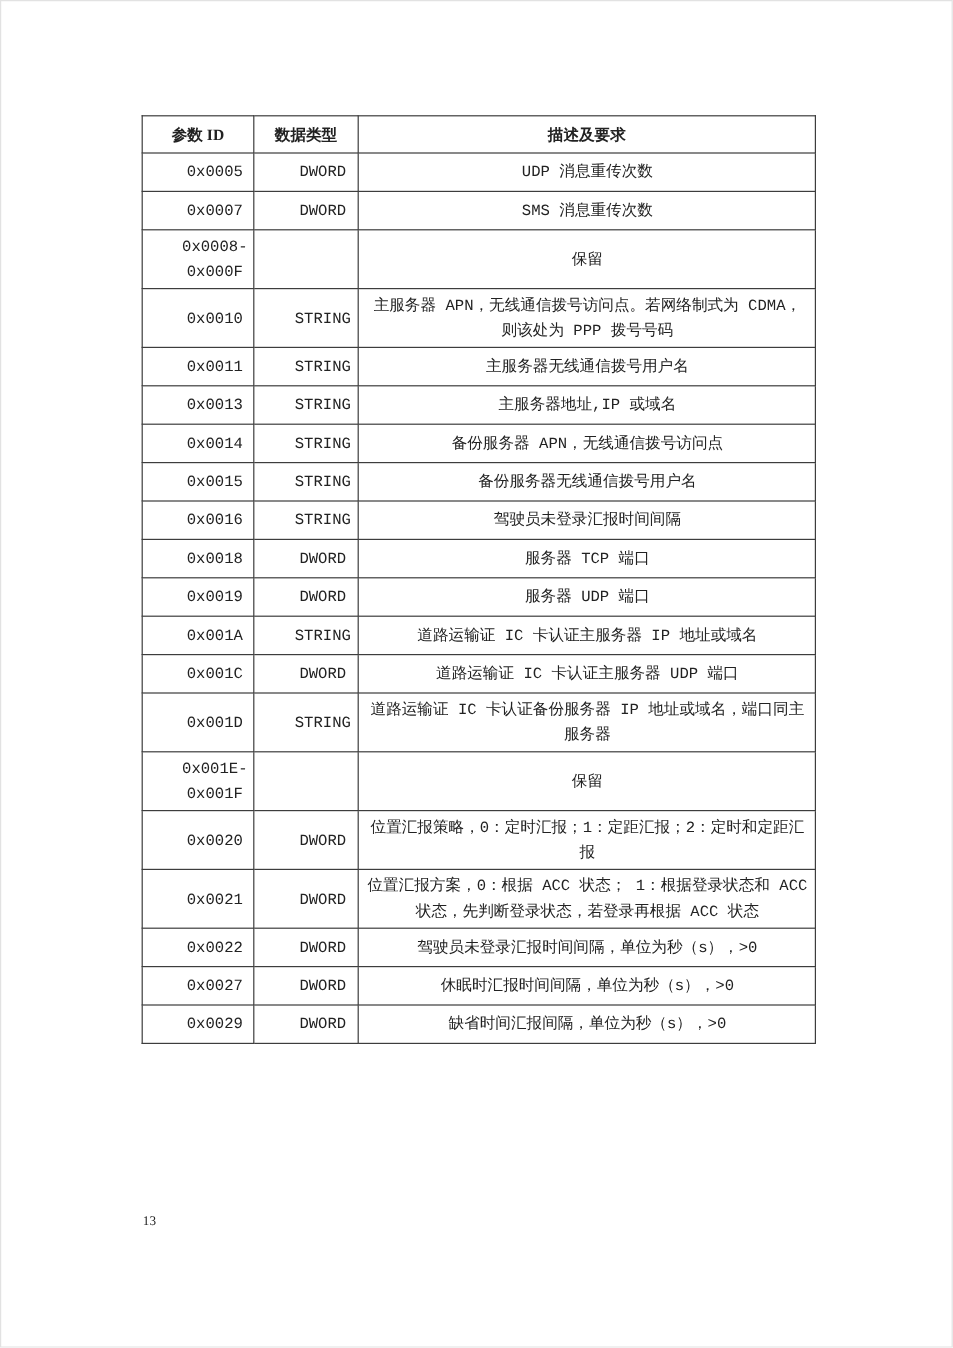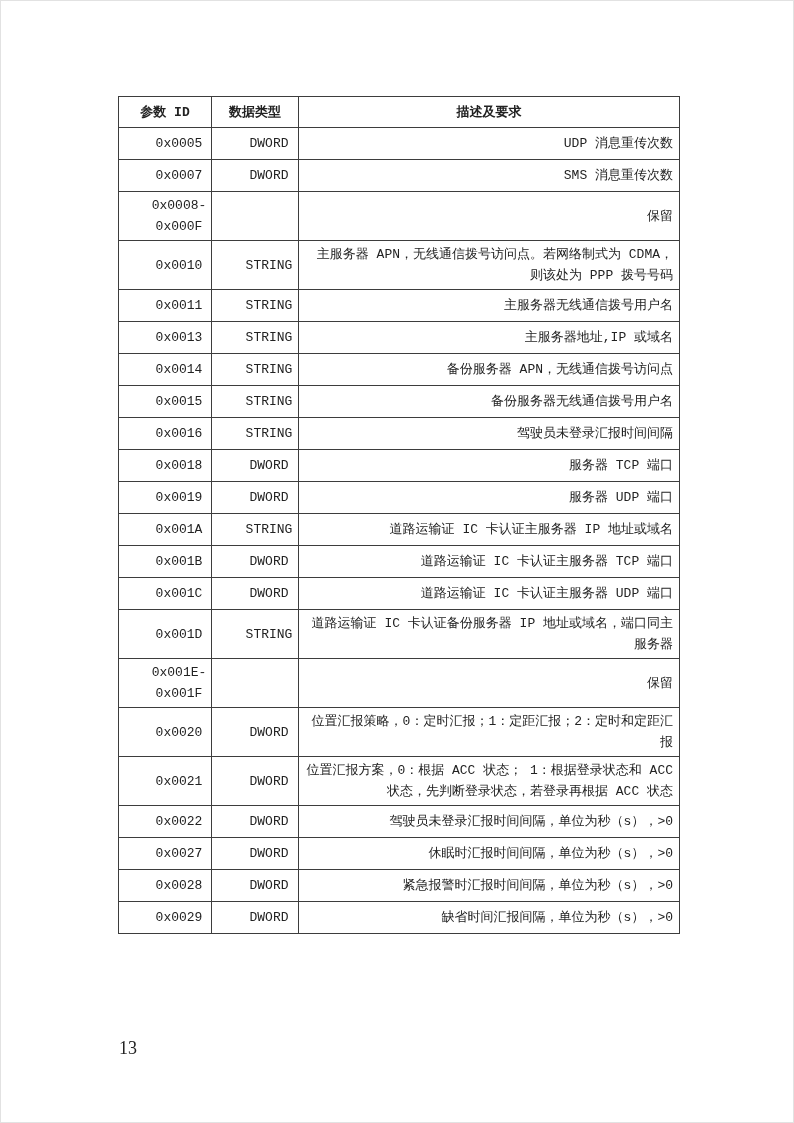--- a/index.html
+++ b/index.html
@@ -39,39 +39,40 @@
     border: 1px solid #3d3d3d;
     line-height: 21px;
     padding: 3px 4px;
     vertical-align: middle;
     word-break: break-all;
   }
   .param-table th {
     height: 24px;
     font-weight: bold;
     text-align: center;
+    font-family: Liberation Serif, serif;
   }
   .param-table td {
     height: 25px;
   }
   .param-table td.center {
     text-align: center;
     padding-left: 32px;
   }
   .param-table td.desc {
-    text-align: right;
+    text-align: center;
     padding-left: 7px;
     padding-right: 6px;
   }
   .page-number {
     position: absolute;
     left: 119px;
-    top: 1038px;
+    top: 1012px;
     font-family: "Liberation Serif", serif;
-    font-size: 18px;
+    font-size: 11px;
     color: #222222;
   }
 </style>
 </head>
 <body>
 
 <div class="page">
 
   <table class="param-table">
     <colgroup>
@@ -141,25 +142,20 @@
           <td class="center">0x0019</td>
           <td class="center">DWORD</td>
           <td class="desc">服务器 UDP 端口</td>
         </tr>
         <tr>
           <td class="center">0x001A</td>
           <td class="center">STRING</td>
           <td class="desc">道路运输证 IC 卡认证主服务器 IP 地址或域名</td>
         </tr>
         <tr>
-          <td class="center">0x001B</td>
-          <td class="center">DWORD</td>
-          <td class="desc">道路运输证 IC 卡认证主服务器 TCP 端口</td>
-        </tr>
-        <tr>
           <td class="center">0x001C</td>
           <td class="center">DWORD</td>
           <td class="desc">道路运输证 IC 卡认证主服务器 UDP 端口</td>
         </tr>
         <tr>
           <td class="center">0x001D</td>
           <td class="center">STRING</td>
           <td class="desc">道路运输证 IC 卡认证备份服务器 IP 地址或域名，端口同主服务器</td>
         </tr>
         <tr>
@@ -181,25 +177,20 @@
           <td class="center">0x0022</td>
           <td class="center">DWORD</td>
           <td class="desc">驾驶员未登录汇报时间间隔，单位为秒（s），&gt;0</td>
         </tr>
         <tr>
           <td class="center">0x0027</td>
           <td class="center">DWORD</td>
           <td class="desc">休眠时汇报时间间隔，单位为秒（s），&gt;0</td>
         </tr>
         <tr>
-          <td class="center">0x0028</td>
-          <td class="center">DWORD</td>
-          <td class="desc">紧急报警时汇报时间间隔，单位为秒（s），&gt;0</td>
-        </tr>
-        <tr>
           <td class="center">0x0029</td>
           <td class="center">DWORD</td>
           <td class="desc">缺省时间汇报间隔，单位为秒（s），&gt;0</td>
         </tr>
       </tbody>
   </table>
 
   <div class="page-number">13</div>
 
 </div>

